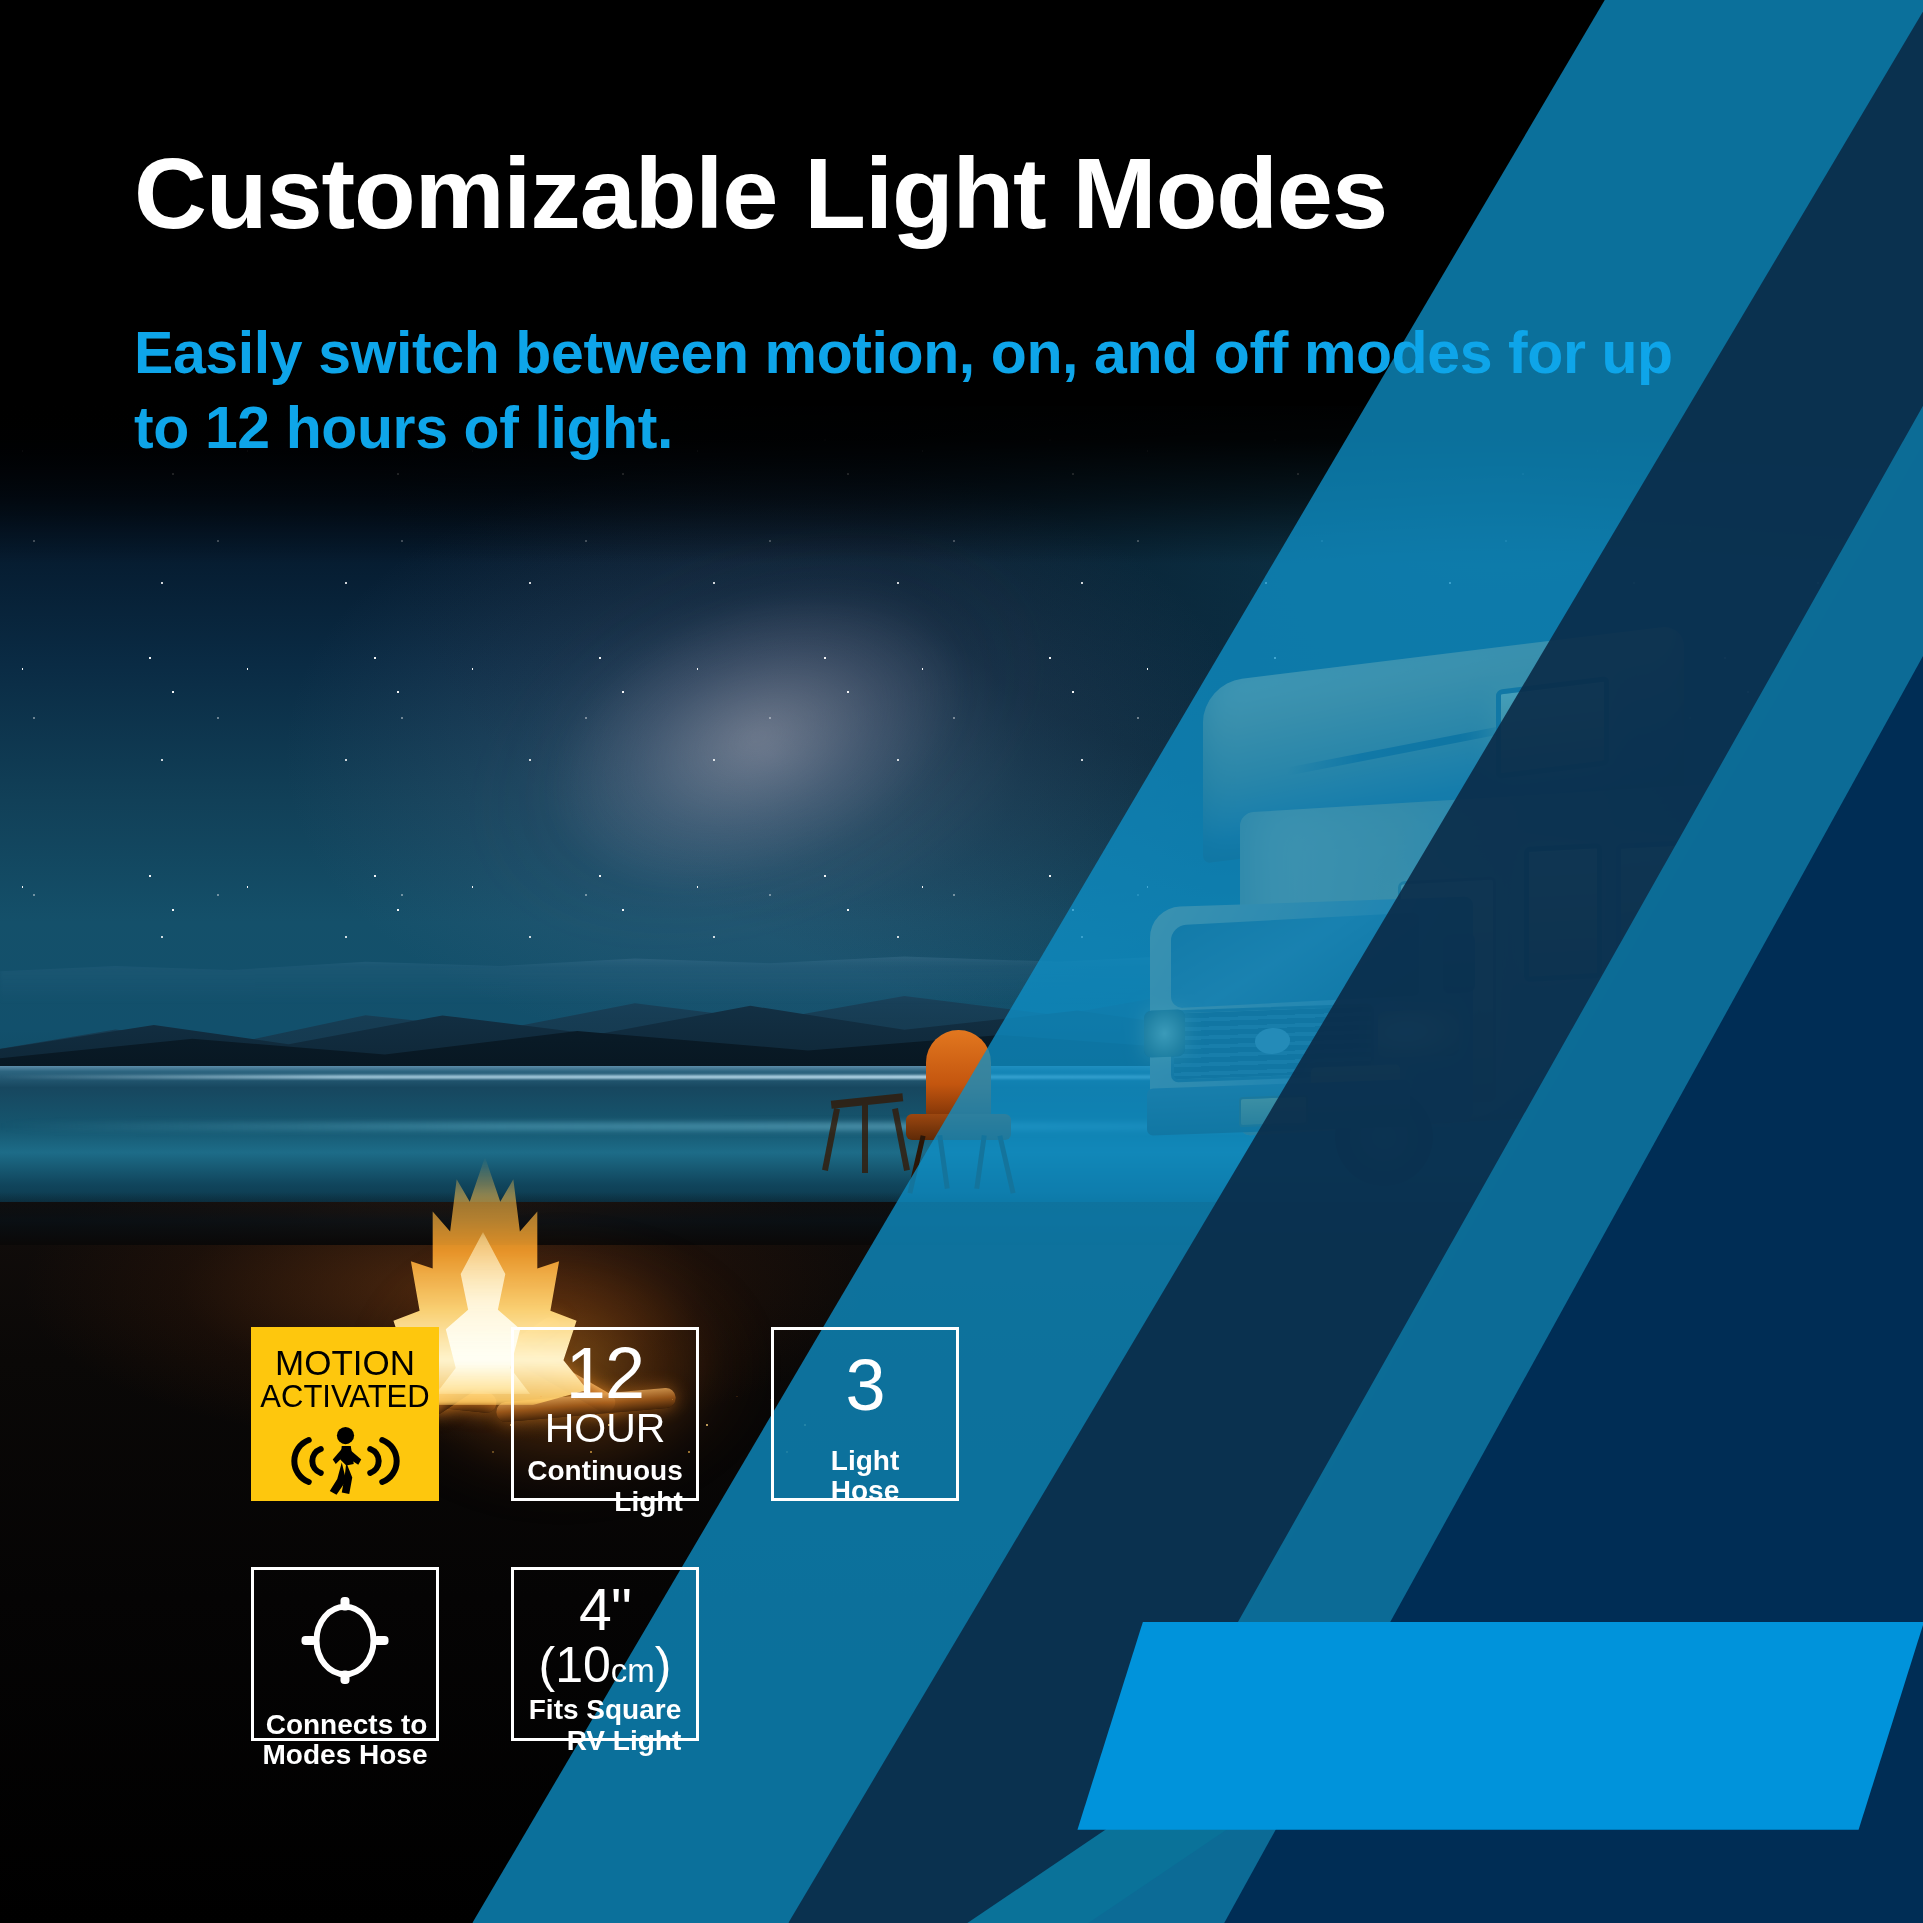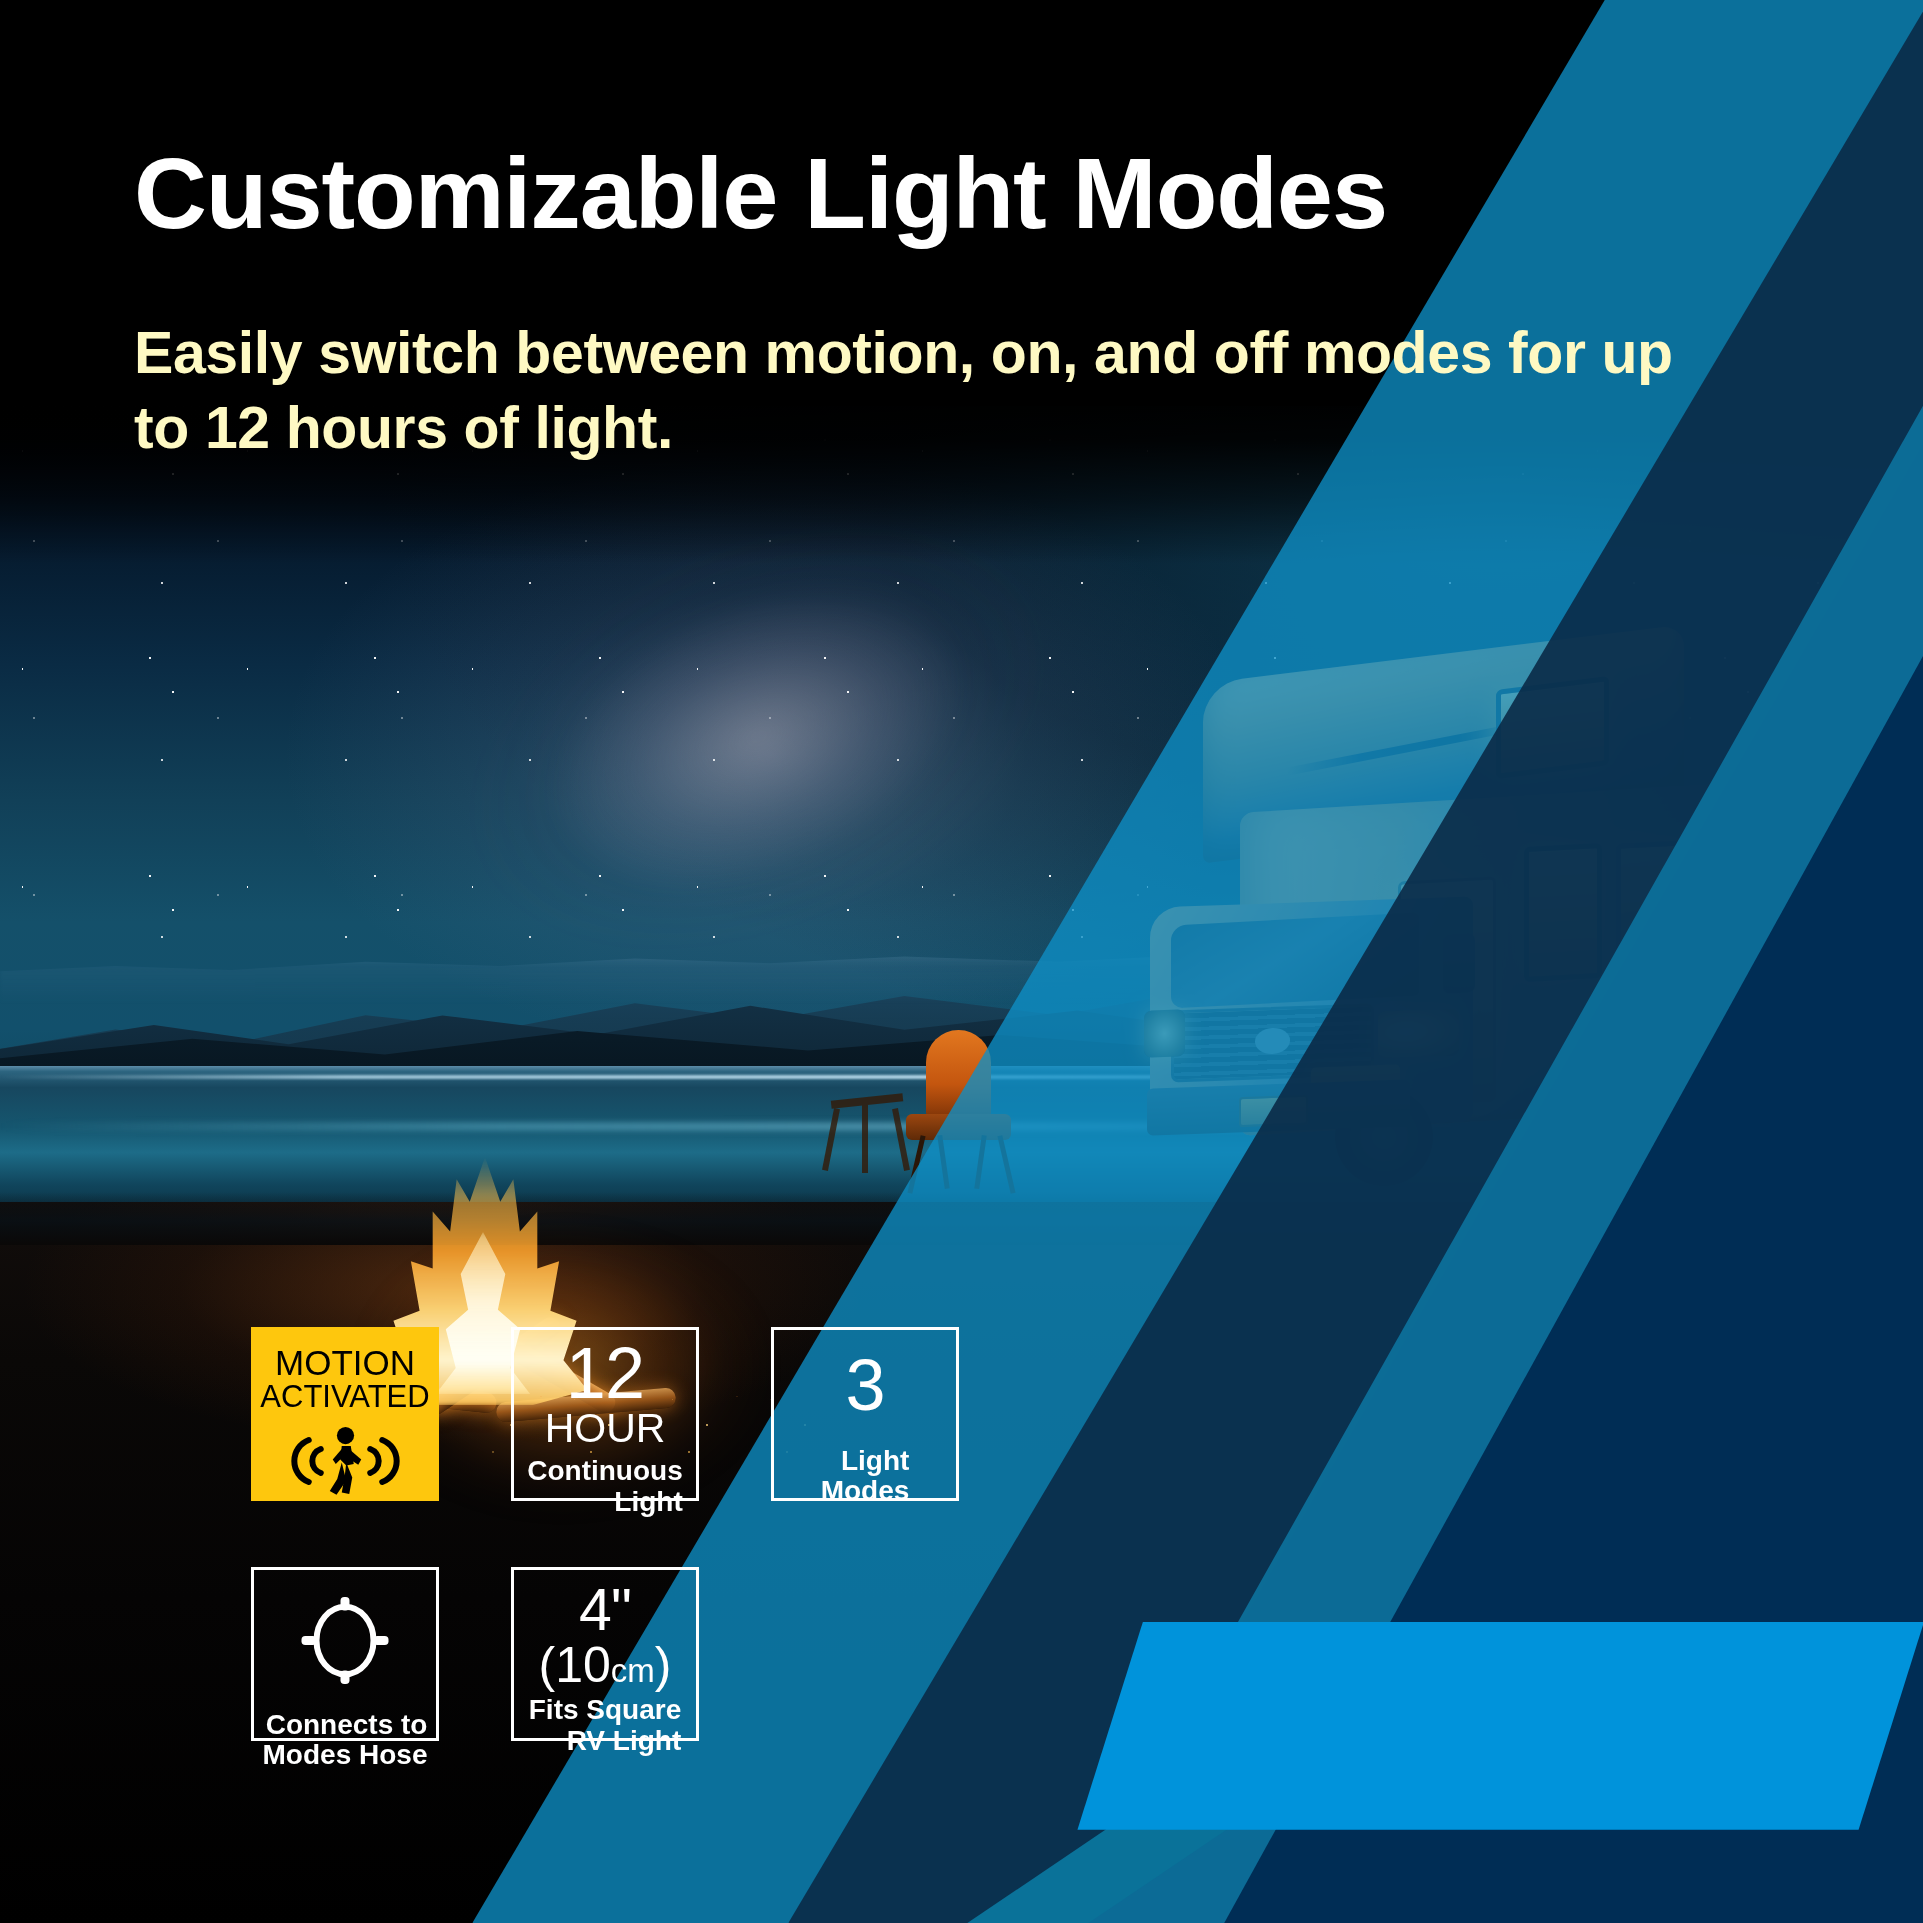--- a/index.html
+++ b/index.html
@@ -381,21 +381,21 @@
     position:absolute; left:134px; top:143px;
     font-family:"Liberation Sans", sans-serif;
     font-weight:bold; font-size:101px; line-height:1.0;
     color:#ffffff; letter-spacing:-1.1px;
     white-space:nowrap;
   }
   .subhead {
     position:absolute; left:134px; top:316px; width:1556px;
     font-family:"Liberation Sans", sans-serif;
     font-weight:bold; font-size:59px; line-height:1.27;
-    color:#fef9c3; letter-spacing:-0.4px;
+    color:#0ea5e9; letter-spacing:-0.4px;
   }
 
   
   .badges {
     position:absolute; left:251px; top:1327px; z-index:14;
     display:grid;
     grid-template-columns:repeat(3, 188px);
     grid-template-rows:174px 174px;
     column-gap:72px; row-gap:66px;
   }
@@ -573,21 +573,21 @@
         <div>Continuous</div>
         <div>Light</div>
       </div>
     </div>
 
 
     <div class="badge modes">
       <div class="b-big">3</div>
       <div class="b-small">
         <div>Light</div>
-        <div>Modes</div>
+        <div>Hose</div>
       </div>
     </div>
 
     <div class="badge sewer">
       <div class="icon-box">
         <svg width="90" height="93" viewBox="0 0 120 124" aria-hidden="true">
           <ellipse cx="60" cy="62" rx="38" ry="45" stroke="#fff" stroke-width="8" fill="none"></ellipse>
           <rect x="54" y="4" width="12" height="18" rx="5" fill="#fff"></rect>
           <rect x="54" y="102" width="12" height="18" rx="5" fill="#fff"></rect>
           <rect x="2" y="56" width="20" height="12" rx="5" fill="#fff"></rect>

